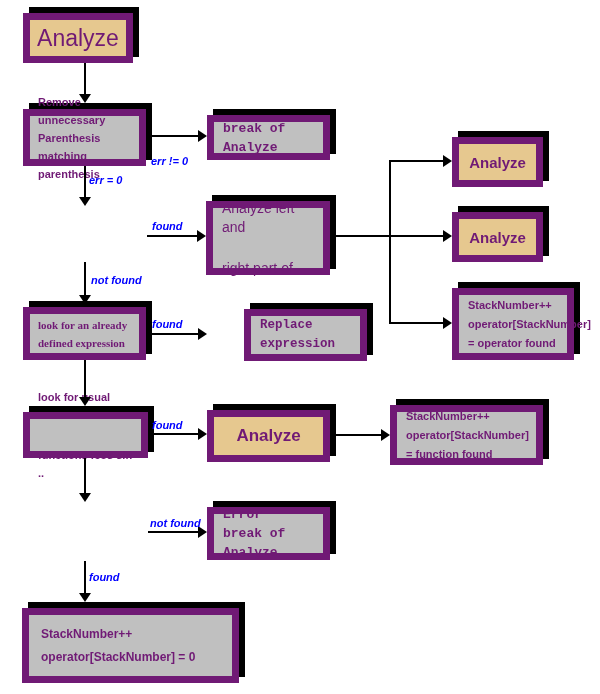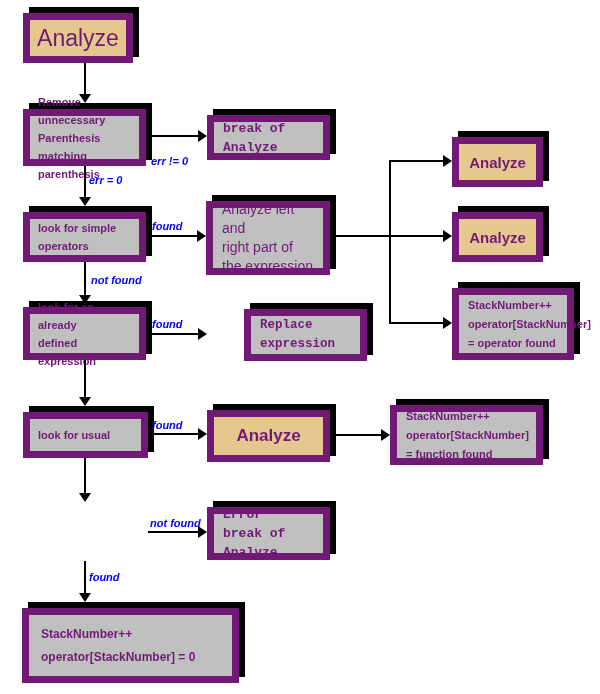--- a/index.html
+++ b/index.html
@@ -7,21 +7,21 @@
   body { font-family:"Liberation Sans", sans-serif; background:#ffffff; }
   #canvas { position:relative; width:600px; height:694px; background:#ffffff; overflow:hidden; }
 
   .node { position:absolute; box-sizing:border-box; border:7px solid #701a75;
           background:var(--gray); box-shadow:6px -6px 0 0 var(--shadow);
           display:flex; flex-direction:column; justify-content:center; color:#701a75; }
   .tan  { background:var(--tan); }
 
   .txt-s  { font-size:11px; font-weight:700; line-height:18px; padding:3px 8px; }
   .txt-m  { font-size:13px; font-weight:700; line-height:19px; padding:3px 9px;font-family:Liberation Mono, monospace; }
-  .txt-e  { font-size:14px; font-weight:400; line-height:19px; padding:3px 9px; }
+  .txt-e  { font-size:14px; font-weight:400; line-height:19px; padding:3px 9px;gap:22px; }
   .txt-n  { font-size:12px; font-weight:700; line-height:23px; padding:3px 12px; }
   .txt-f  { font-size:11px; font-weight:700; line-height:19px; padding:3px 9px; }
   .big    { font-size:23px; font-weight:400; text-align:center; }
   .med    { font-size:15px; font-weight:700; text-align:center; }
   .med2   { font-size:17px; font-weight:700; text-align:center; }
 
   .hline, .vline { position:absolute; background:#000; }
   .hline { height:2px; } .vline { width:2px; }
   .ar { position:absolute; width:0; height:0; }
   .ar-right { border-top:6px solid transparent; border-bottom:6px solid transparent; border-left:9px solid #000; }
@@ -43,56 +43,52 @@
     <div>Remove unnecessary</div>
     <div>Parenthesis matching</div>
     <div>parenthesis</div>
   </div>
 
   <div class="node txt-m" style="left:207px;top:115px;width:123px;height:45px;">
     <div>break of</div>
     <div>Analyze</div>
   </div>
 
-  <div class="node txt-s" style="left:23px;top:212px;width:123px;height:50px;">
-    <div>look for simple</div>
-    <div>operators</div>
-  </div>
 
   <div class="node txt-e" style="left:206px;top:201px;width:124px;height:74px;">
     <div>Analyze left and</div>
     <div>right part of</div>
-    <div>the expression</div>
   </div>
 
   <div class="node tan med" style="left:452px;top:137px;width:91px;height:50px;">
     <div>Analyze</div>
   </div>
 
   <div class="node tan med" style="left:452px;top:212px;width:91px;height:50px;">
     <div>Analyze</div>
   </div>
 
   <div class="node txt-f" style="left:452px;top:288px;width:122px;height:72px;">
     <div>StackNumber++</div>
     <div>operator[StackNumber]</div>
     <div>= operator found</div>
   </div>
 
-  <div class="node txt-s" style="left:23px;top:307px;width:123px;height:53px;">
+  <div class="node txt-s" style="left:23px;top:307px;width:123px;height:53px;font-family:Liberation Serif, serif;">
     <div>look for an already</div>
     <div>defined expression</div>
   </div>
 
   <div class="node txt-m" style="left:207px;top:309px;width:123px;height:52px;font-size:12.5px;margin-left:37px;">
     <div>Replace expression</div>
   </div>
 
   <div class="node txt-s" style="left:23px;top:412px;width:125px;height:46px;gap:40px;">
     <div>look for usual</div>
+    <div>functions :cos sin ..</div>
   </div>
 
   <div class="node tan med2" style="left:207px;top:410px;width:123px;height:52px;">
     <div>Analyze</div>
   </div>
 
   <div class="node txt-f" style="left:390px;top:405px;width:153px;height:60px;">
     <div>StackNumber++</div>
     <div>operator[StackNumber]</div>
     <div>= function found</div>

